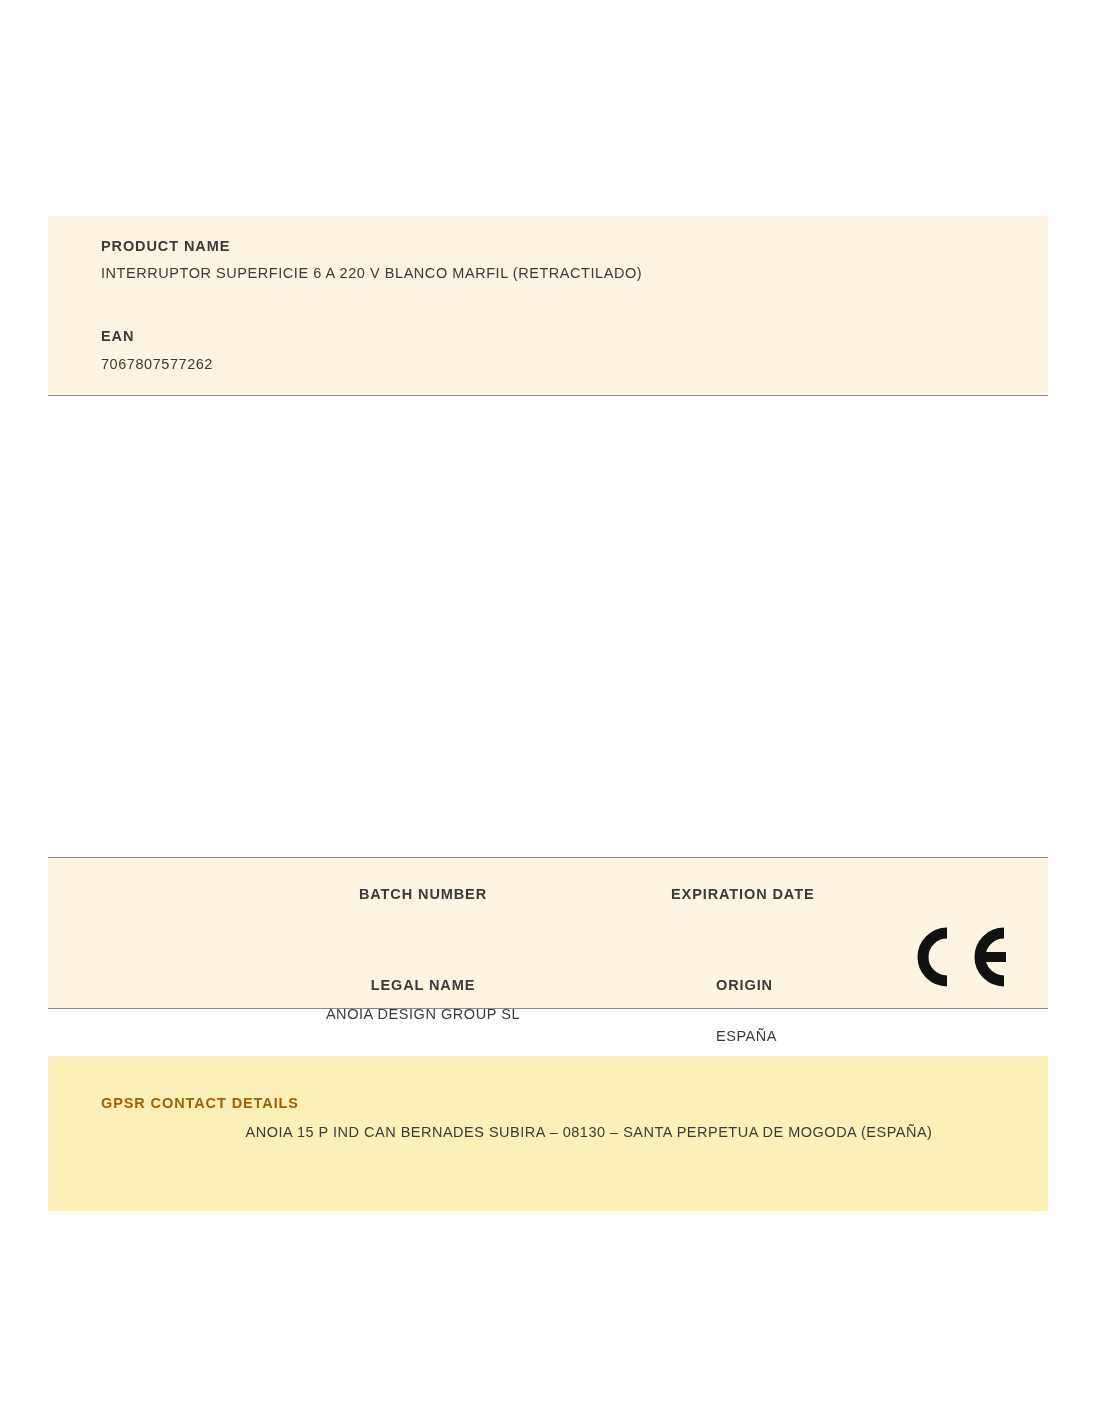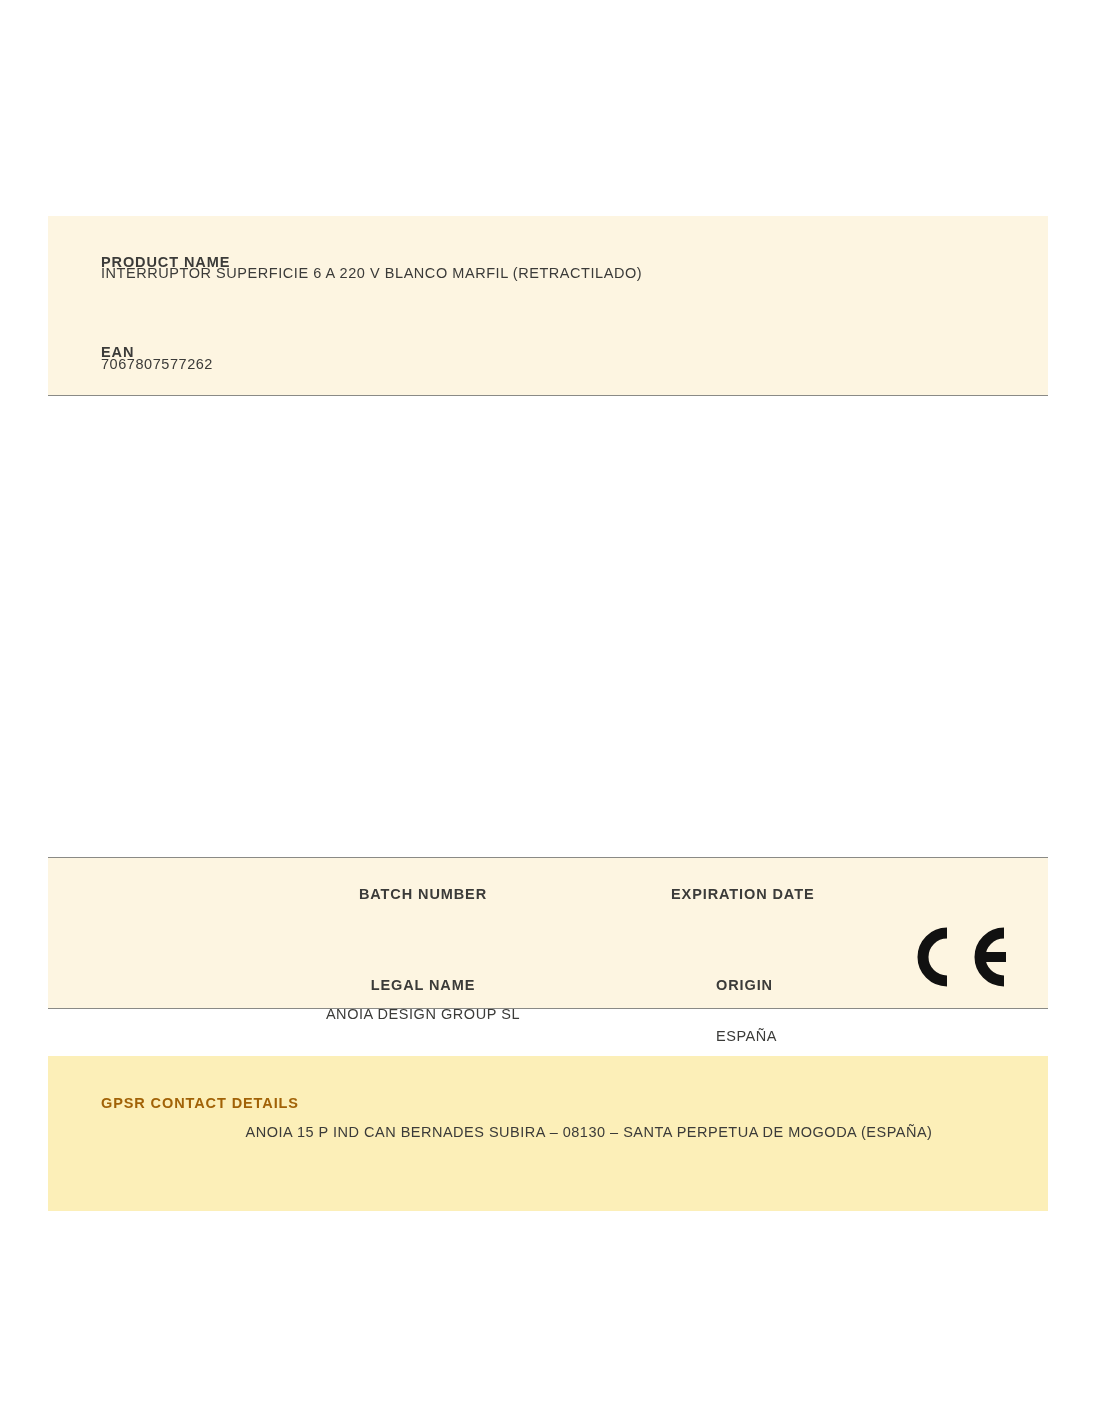--- a/index.html
+++ b/index.html
@@ -35,21 +35,20 @@
     background: #fdf5e1;
     border-bottom: 1px solid #8a8a86;
     box-sizing: border-box;
   }
   .field-label {
     font-size: 14.5px;
     font-weight: bold;
     letter-spacing: 0.9px;
     color: #3b3b39;
     text-transform: uppercase;
-    margin-top: 16px;
   }
   .field-value {
     font-size: 14.5px;
     font-weight: normal;
     letter-spacing: 0.55px;
     color: #3b3b39;
   }
   .top-block .product-label { position: absolute; left: 53px; top: 22px; }
   .top-block .product-value { position: absolute; left: 53px; top: 49px; }
   .top-block .ean-label     { position: absolute; left: 53px; top: 112px; }

